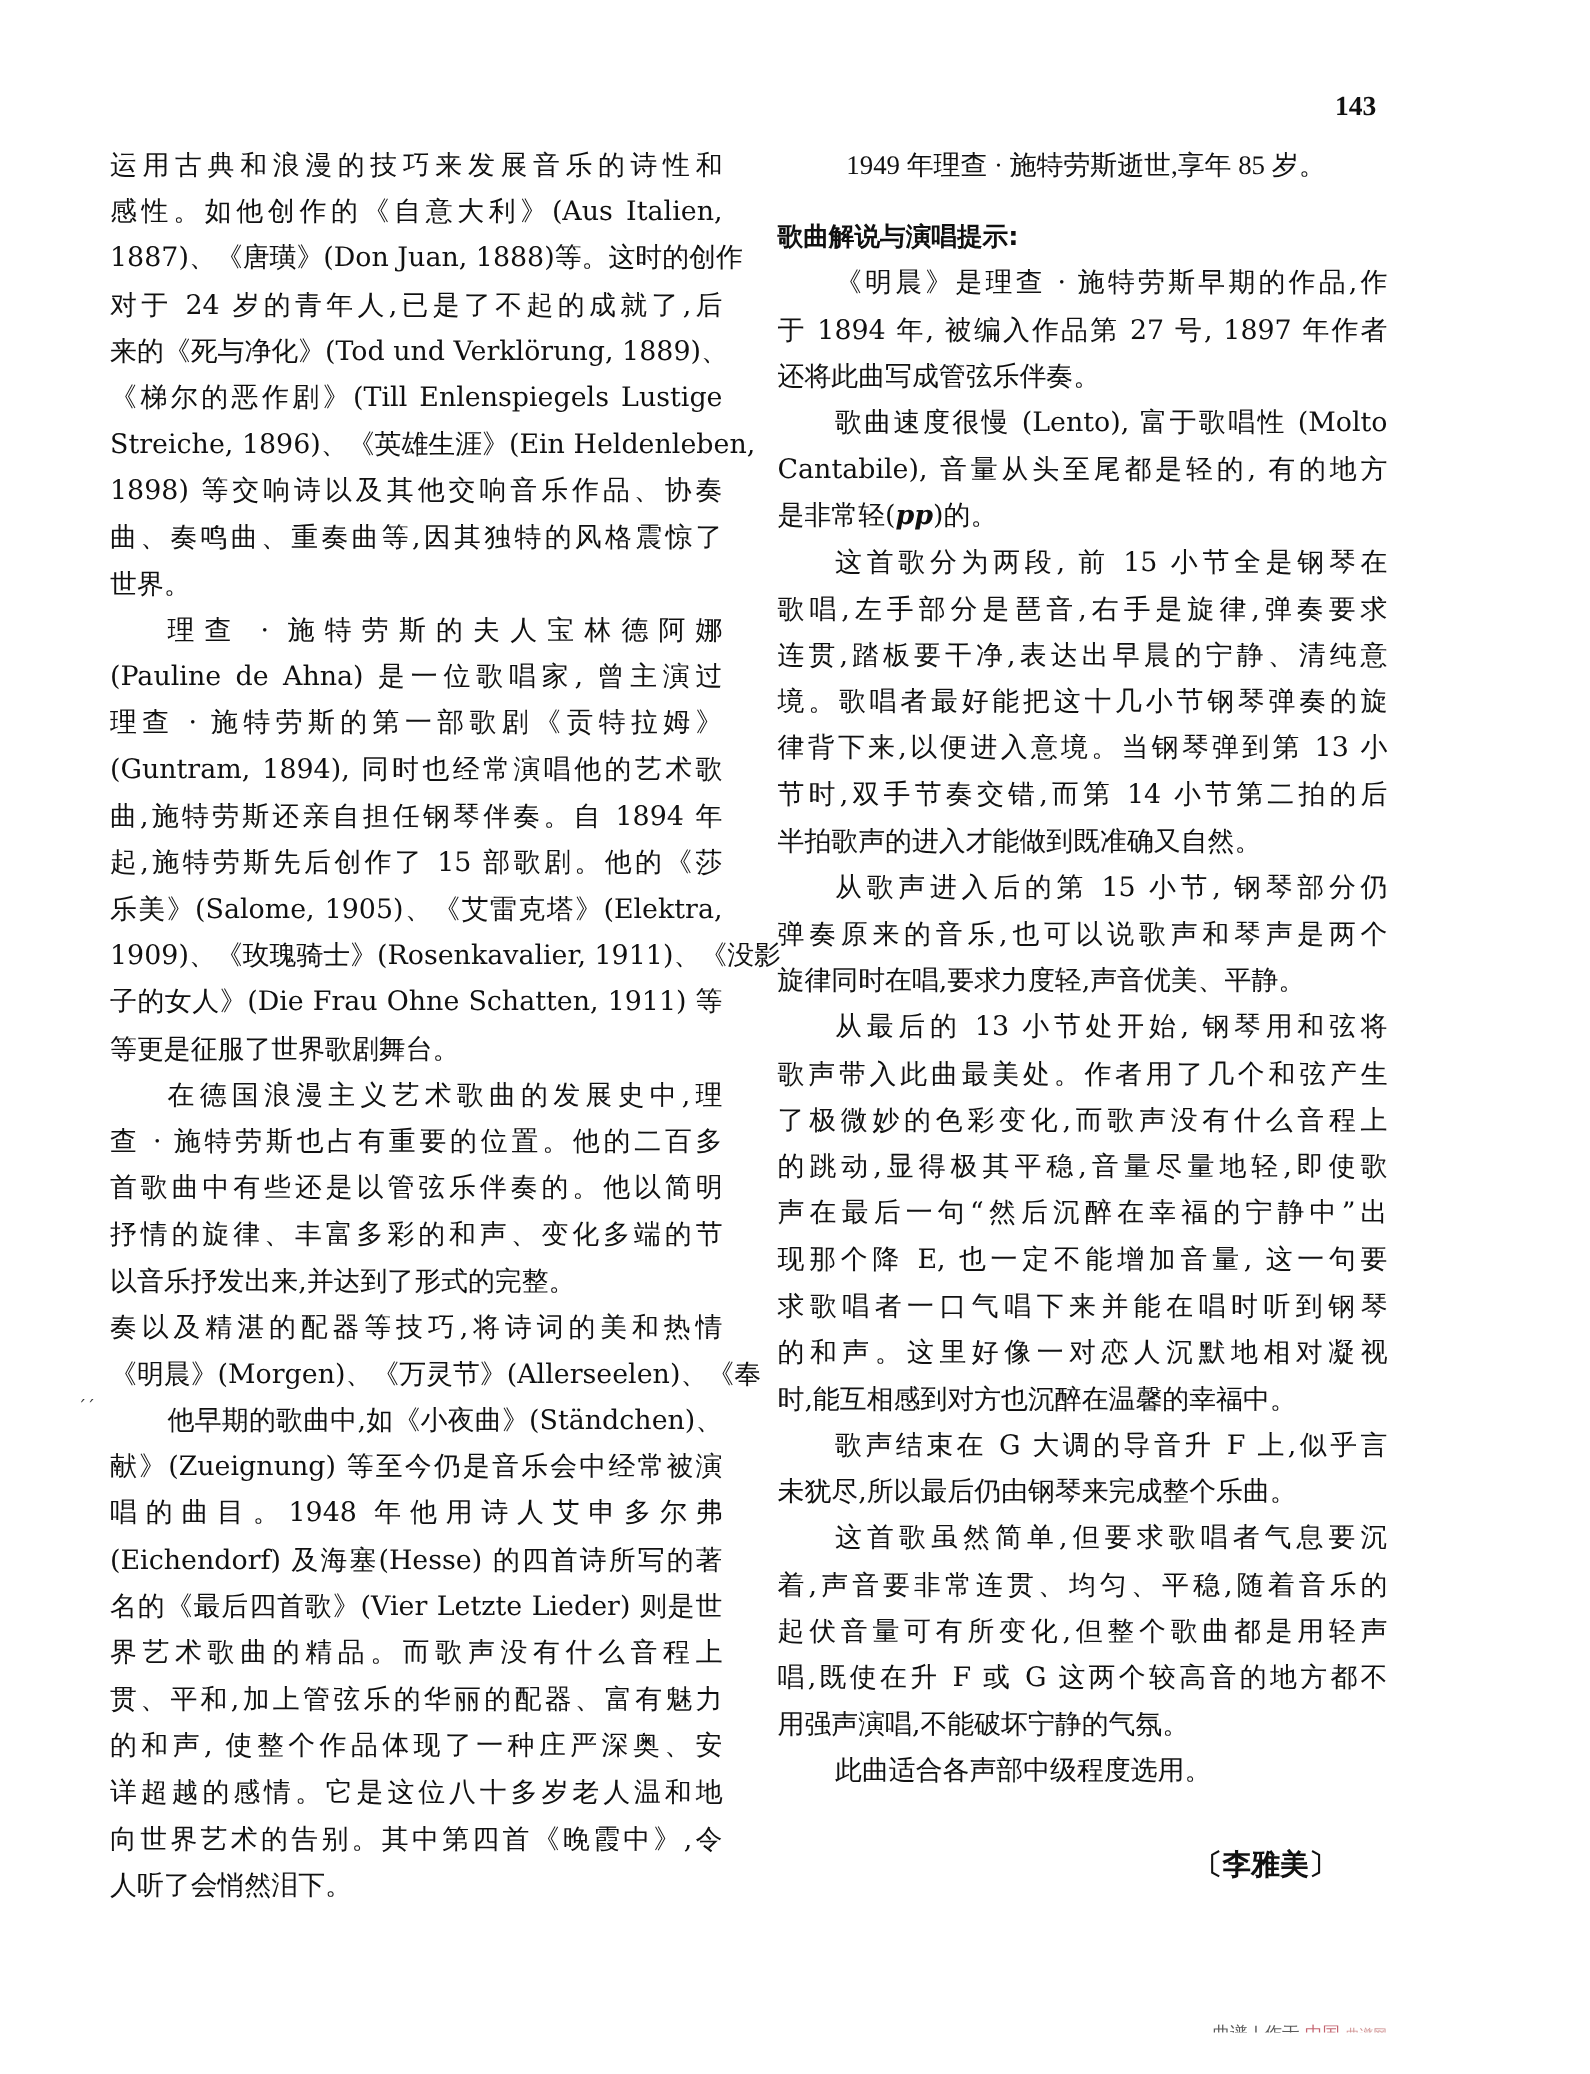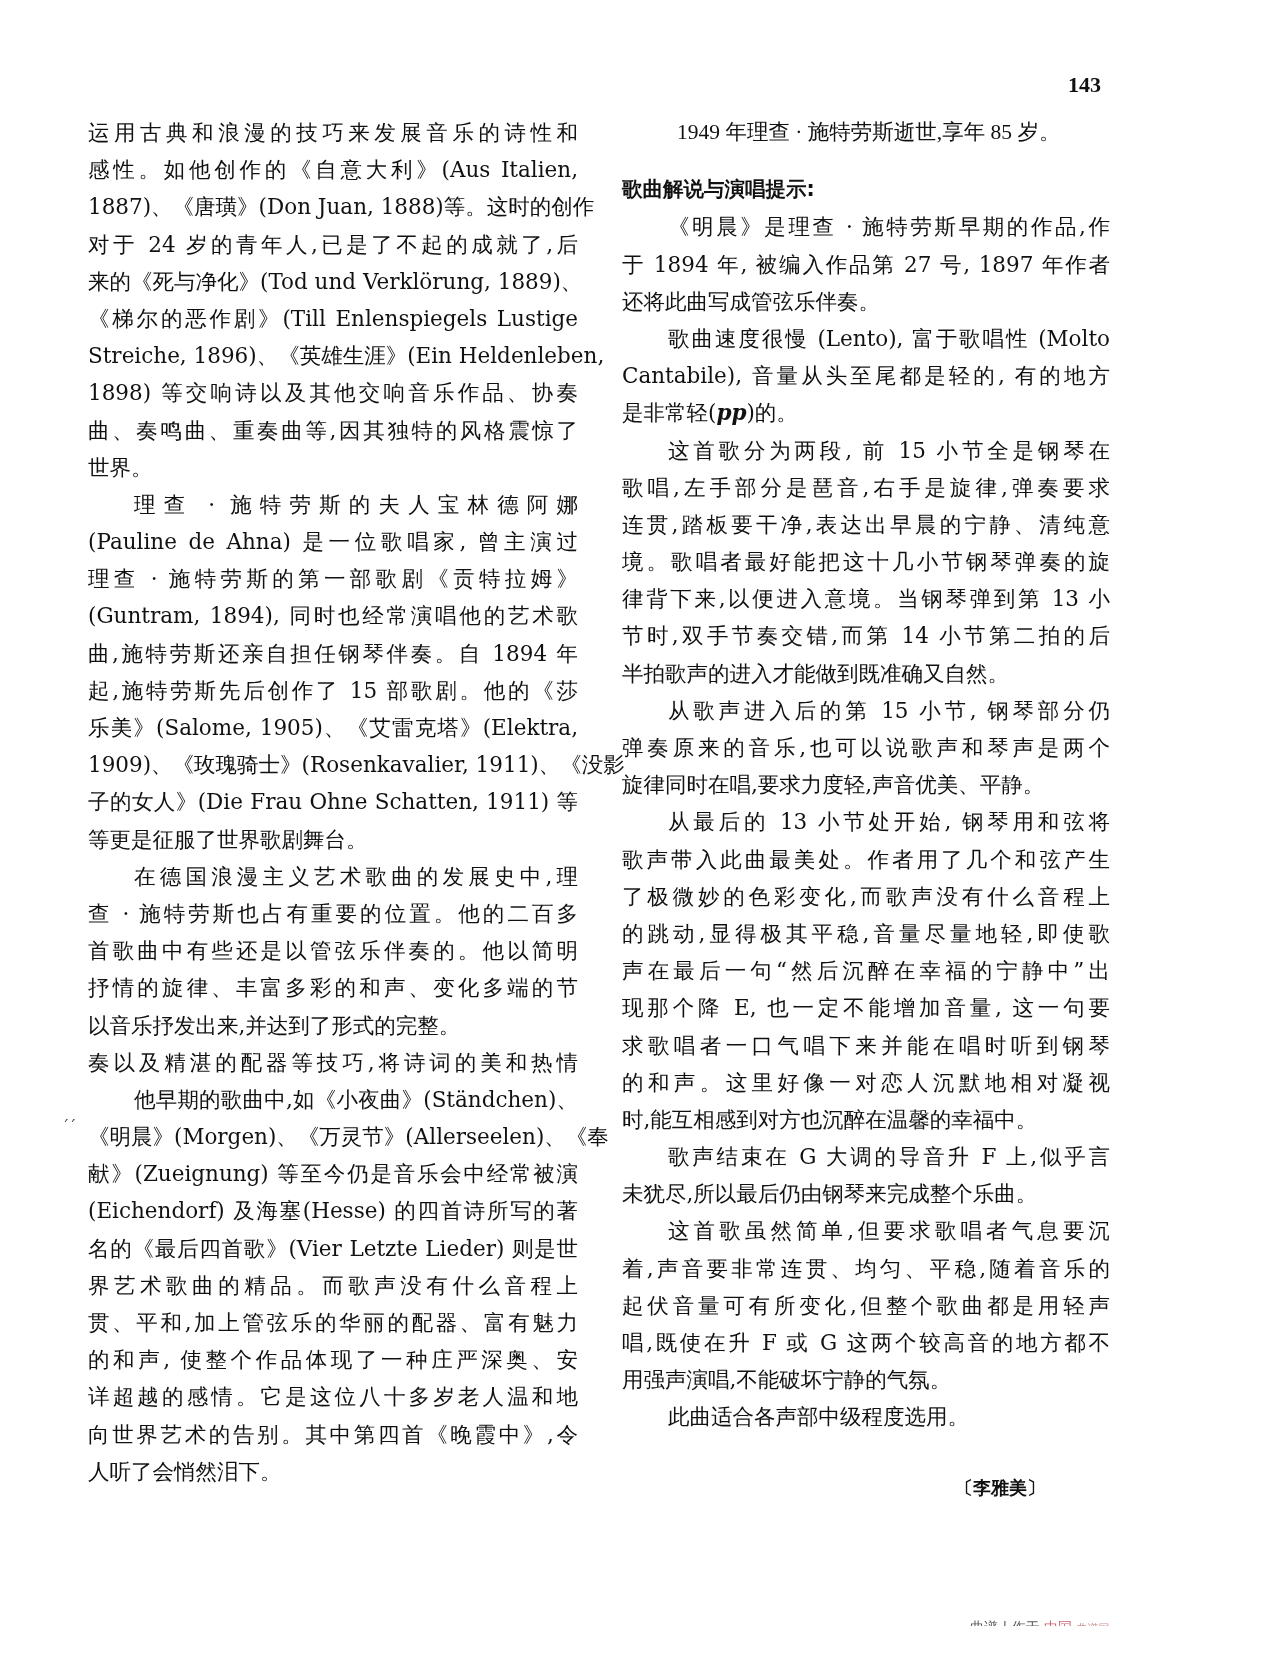--- a/index.html
+++ b/index.html
@@ -11,21 +11,21 @@
   .col-left { left:88px; width:490px; }
   .col-right { left:622px; width:488px; }
   .line { height:37.2px; line-height:37.2px; font-size:21.5px; white-space:nowrap;
           overflow:visible; text-align:justify; text-align-last:justify; }
   .line.last { text-align-last:left; }
   .line.indent { padding-left:46px; }
   .line.center-ish { padding-left:55px; text-align-last:left;font-family:Liberation Serif, serif; }
   .heading { font-weight:bold; font-family:"DejaVu Sans","Liberation Sans",sans-serif; font-size:20.5px;
              text-align-last:left; }
   .gap { height:20px; }
-  .signature { position:absolute; left:955px; top:1476px; font-size:18px; font-weight:bold;
+  .signature { position:absolute; left:955px; top:1476px; font-size:23px; font-weight:bold;
                font-family:"DejaVu Sans","Liberation Sans",sans-serif; }
   .margin-mark { position:absolute; left:62px; top:1118px; font-size:14px; color:#333;text-align:right; }
   .watermark { position:absolute; left:970px; top:1614px; height:12px; width:190px; overflow:hidden;
                font-size:14px; line-height:26px; color:#222; opacity:0.75;
                font-family:"DejaVu Sans","Liberation Sans",sans-serif; }
   .watermark .wm-brand { color:#b03040; }
   .watermark .wm-site { color:#c07070; font-size:11px; }
 </style>
 </head>
 <body>
@@ -52,23 +52,24 @@
     <div class="line">乐美》(Salome, 1905)、《艾雷克塔》(Elektra,</div>
     <div class="line">1909)、《玫瑰骑士》(Rosenkavalier, 1911)、《没影</div>
     <div class="line">子的女人》(Die  Frau  Ohne  Schatten, 1911) 等</div>
     <div class="line last">等更是征服了世界歌剧舞台。</div>
     <div class="line indent">在德国浪漫主义艺术歌曲的发展史中,理</div>
     <div class="line">查 · 施特劳斯也占有重要的位置。他的二百多</div>
     <div class="line">首歌曲中有些还是以管弦乐伴奏的。他以简明</div>
     <div class="line">抒情的旋律、丰富多彩的和声、变化多端的节</div>
     <div class="line last">以音乐抒发出来,并达到了形式的完整。</div>
     <div class="line">奏以及精湛的配器等技巧,将诗词的美和热情</div>
+    <div class="line">《明晨》(Morgen)、《万灵节》(Allerseelen)、《奉</div>
     <div class="line indent">他早期的歌曲中,如《小夜曲》(Ständchen)、</div>
-    <div class="line">《明晨》(Morgen)、《万灵节》(Allerseelen)、《奉</div>
     <div class="line">献》(Zueignung) 等至今仍是音乐会中经常被演</div>
+    <div class="line">唱的曲目。1948 年他用诗人艾申多尔弗</div>
     <div class="line">(Eichendorf) 及海塞(Hesse) 的四首诗所写的著</div>
     <div class="line">名的《最后四首歌》(Vier  Letzte  Lieder) 则是世</div>
     <div class="line">界艺术歌曲的精品。而歌声没有什么音程上</div>
     <div class="line">贯、平和,加上管弦乐的华丽的配器、富有魅力</div>
     <div class="line">的和声, 使整个作品体现了一种庄严深奥、安</div>
     <div class="line">详超越的感情。它是这位八十多岁老人温和地</div>
     <div class="line">向世界艺术的告别。其中第四首《晚霞中》,令</div>
     <div class="line last">人听了会悄然泪下。</div>
   </div>
 

